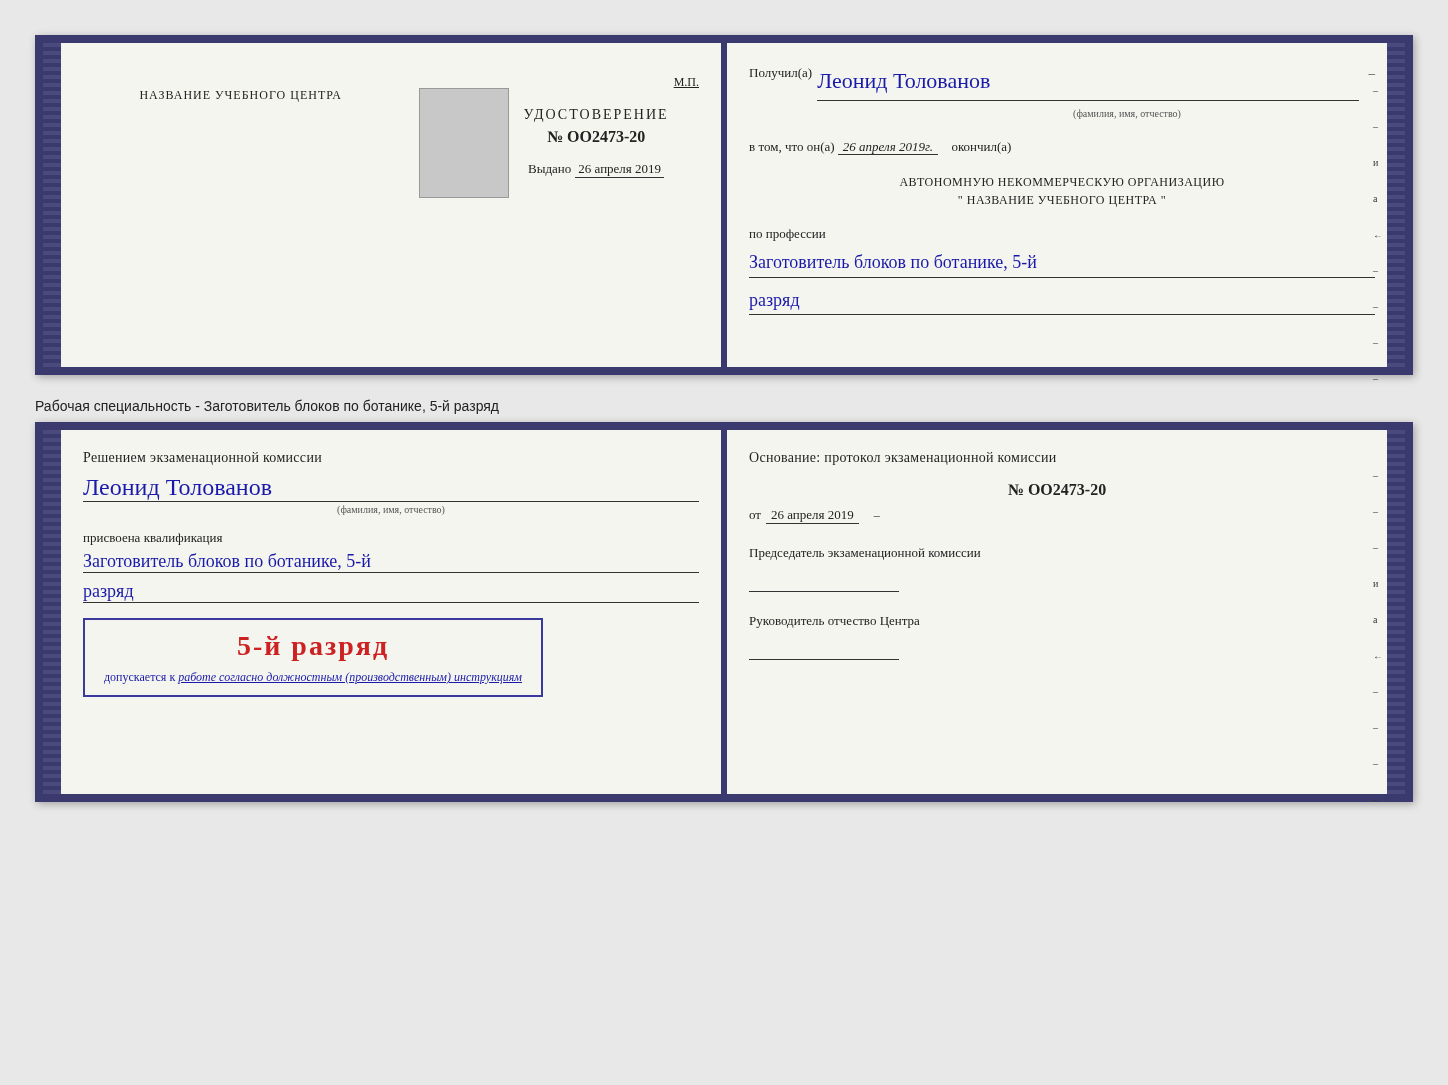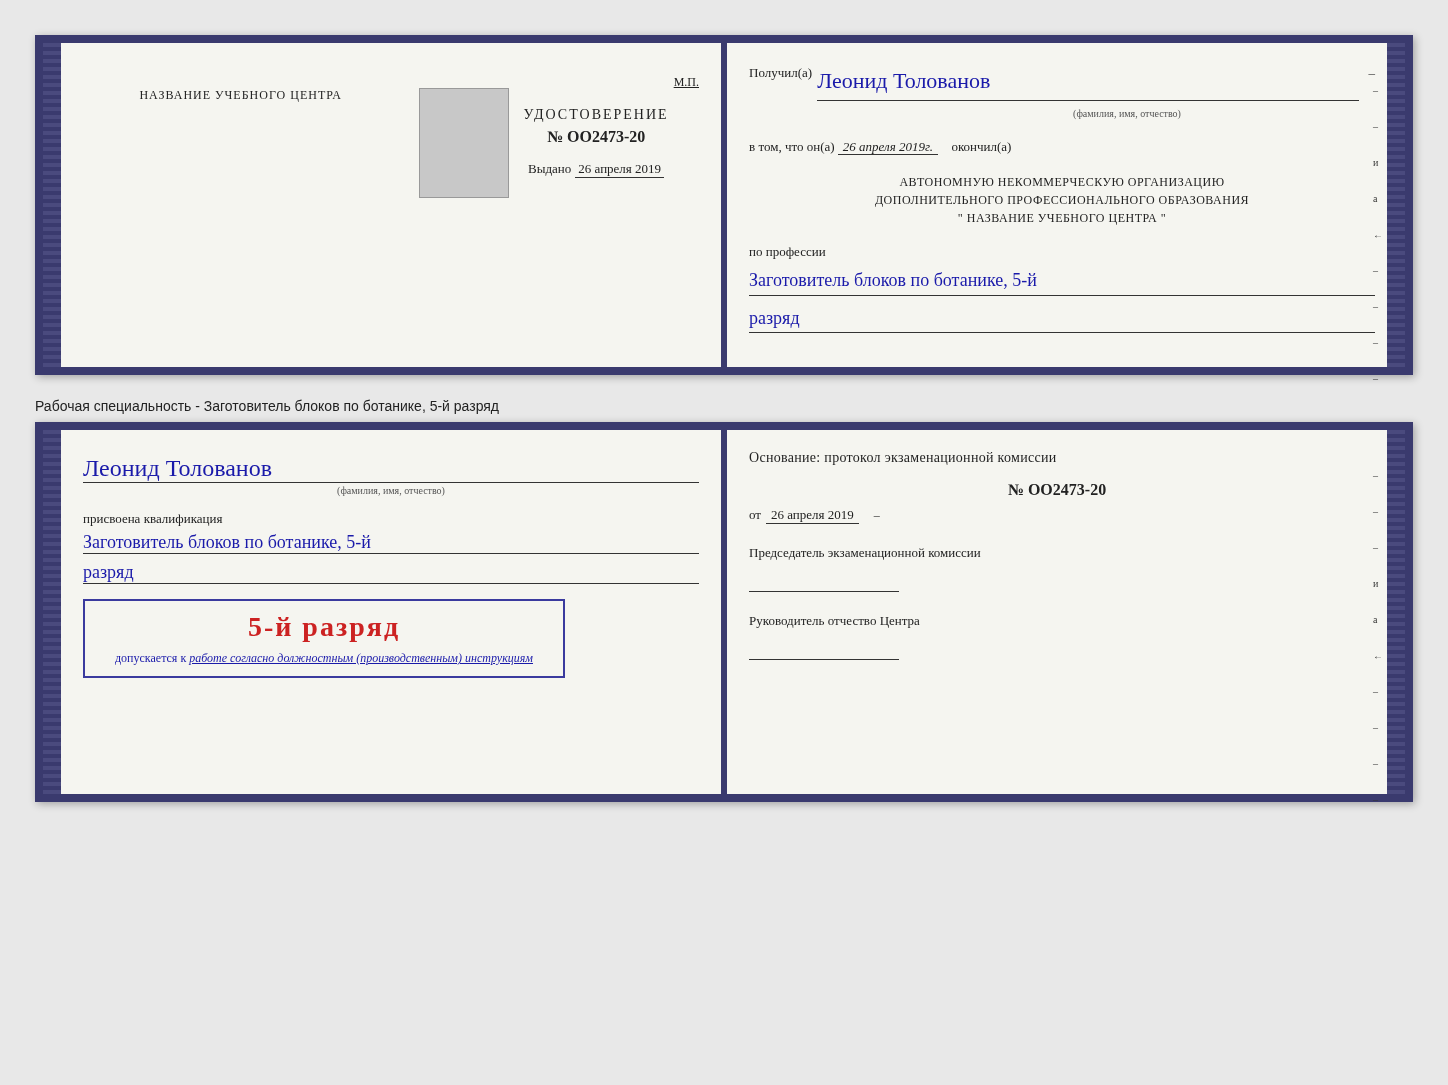--- a/index.html
+++ b/index.html
@@ -306,21 +306,21 @@
       font-family: 'Palatino Linotype', 'Book Antiqua', Palatino, serif;
       font-size: 18px;
       color: #1a1aaa;
       display: block;
       border-bottom: 1px solid #333;
       margin-top: 8px;
     }
 
     .seal-box {
       border: 2px solid #3a3a9e;
-      padding: 10px 30px;
+      padding: 10px 19px;
       margin-top: 15px;
       display: inline-block;
       min-width: 280px;
     }
 
     .seal-rank {
       font-size: 28px;
       font-weight: bold;
       color: #cc2222;
       text-align: center;
@@ -453,21 +453,20 @@
       <span class="fio-label">(фамилия, имя, отчество)</span>
 
       <div class="date-line" style="margin-top:15px;">
         <span>в том, что он(а)</span>
         <span class="date-value">26 апреля 2019г.</span>
         <span style="margin-left:10px;">окончил(а)</span>
       </div>
 
       <div class="org-block">
         <div>АВТОНОМНУЮ НЕКОММЕРЧЕСКУЮ ОРГАНИЗАЦИЮ</div>
-        <div>ДОПОЛНИТЕЛЬНОГО ПРОФЕССИОНАЛЬНОГО ОБРАЗОВАНИЯ</div>
         <div>" НАЗВАНИЕ УЧЕБНОГО ЦЕНТРА "</div>
       </div>
 
       <div class="profession-line">
         <span>по профессии</span>
         <span class="profession-value">Заготовитель блоков по ботанике, 5-й</span>
         <span class="rank-value">разряд</span>
       </div>
 
       <div class="side-marks">
@@ -486,20 +485,21 @@
     <div class="spine-decoration-right"></div>
   </div>
 
   <div class="specialty-label">Рабочая специальность - Заготовитель блоков по ботанике, 5-й разряд</div>
 
   <div class="bottom-cert-book">
 
     <div class="spine-decoration"></div>
 
     <div class="book-left bottom-left-content">
+      <div class="decision-text">Решением экзаменационной комиссии</div>
       <span class="person-name-large">Леонид Толованов</span>
       <span class="fio-sub">(фамилия, имя, отчество)</span>
 
       <div class="qualification-text">
         <span>присвоена квалификация</span>
         <span class="qualification-value">Заготовитель блоков по ботанике, 5-й</span>
         <span class="rank-bottom-value">разряд</span>
       </div>
 
       <div class="seal-box">

